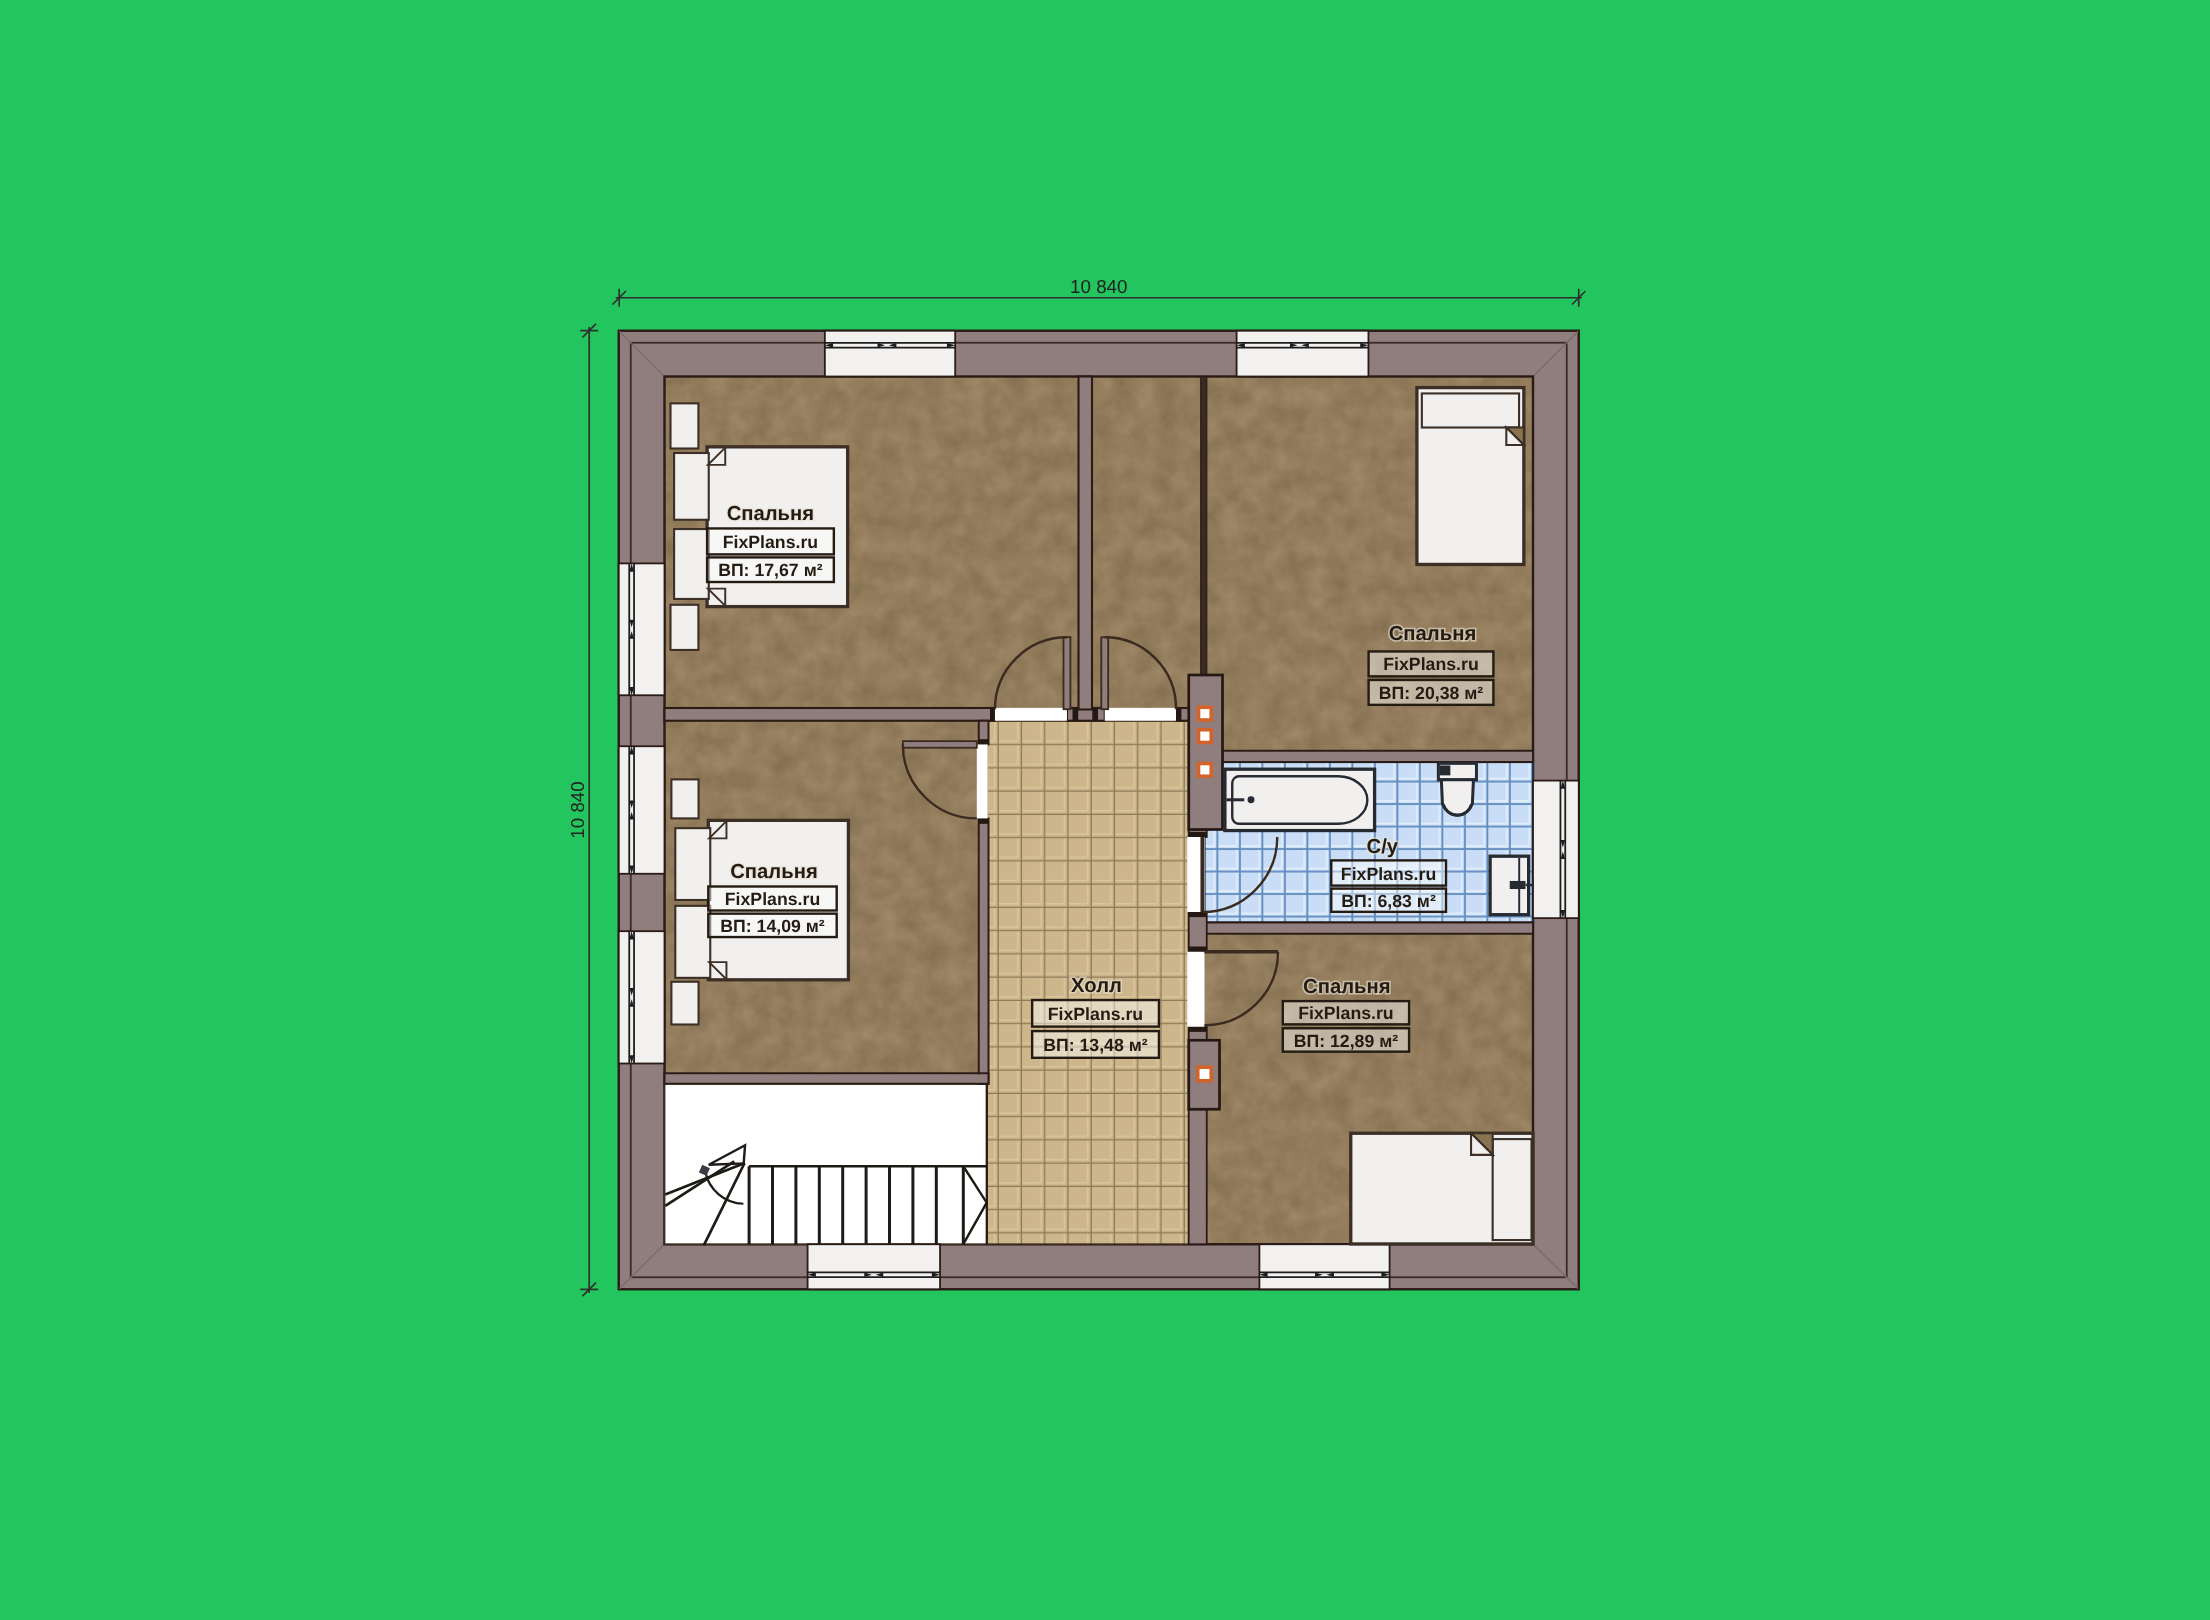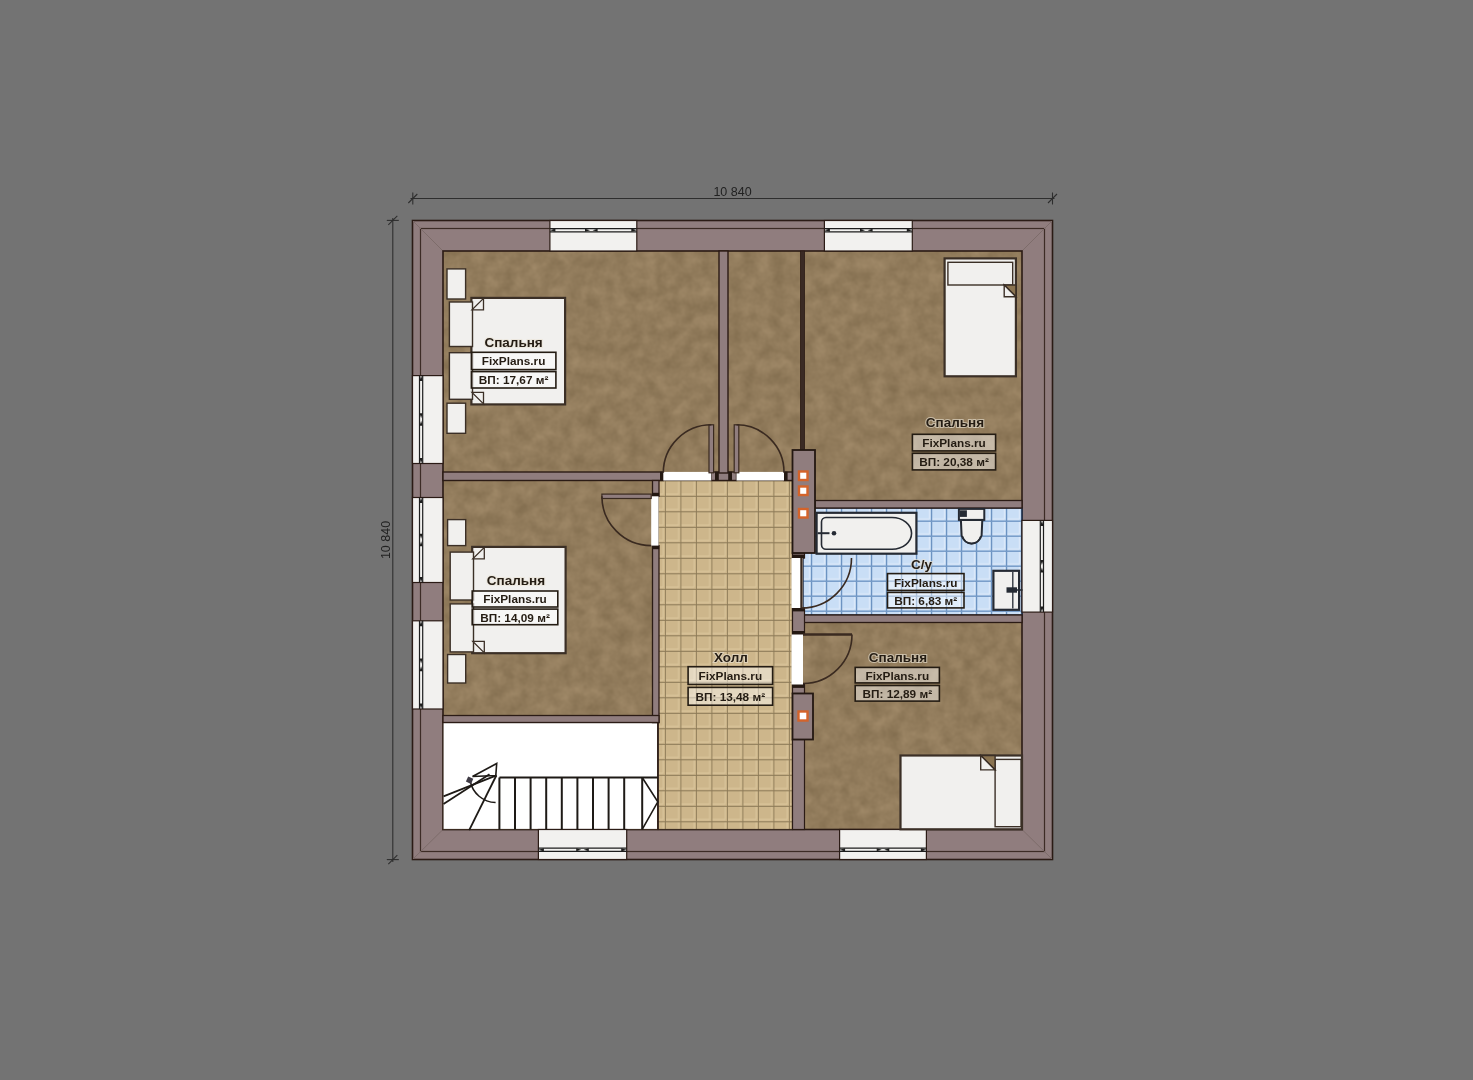--- a/index.html
+++ b/index.html
@@ -1,16 +1,16 @@
 <!DOCTYPE html>
 <html><head>
 <meta charset="utf-8">
 <style>
   html,body{margin:0;padding:0;background:#ffffff;}
-  .page{position:relative;width:1473px;height:1080px;background:#737373;overflow:hidden;}
+  .page{position:relative;width:1473px;height:1080px;background:#22c55e;overflow:hidden;}
   svg{position:absolute;left:0;top:0;}
   text{font-family:"Liberation Sans",sans-serif;}
 </style>
 </head>
 <body>
 <div class="page">
 <svg width="1473" height="1080" viewBox="0 0 1473 1080">
 <defs>
   <pattern id="ht" width="15.5" height="15.5" patternUnits="userSpaceOnUse" x="650.4" y="481.3">
     <rect width="15.5" height="15.5" fill="#cdb68b"></rect>

